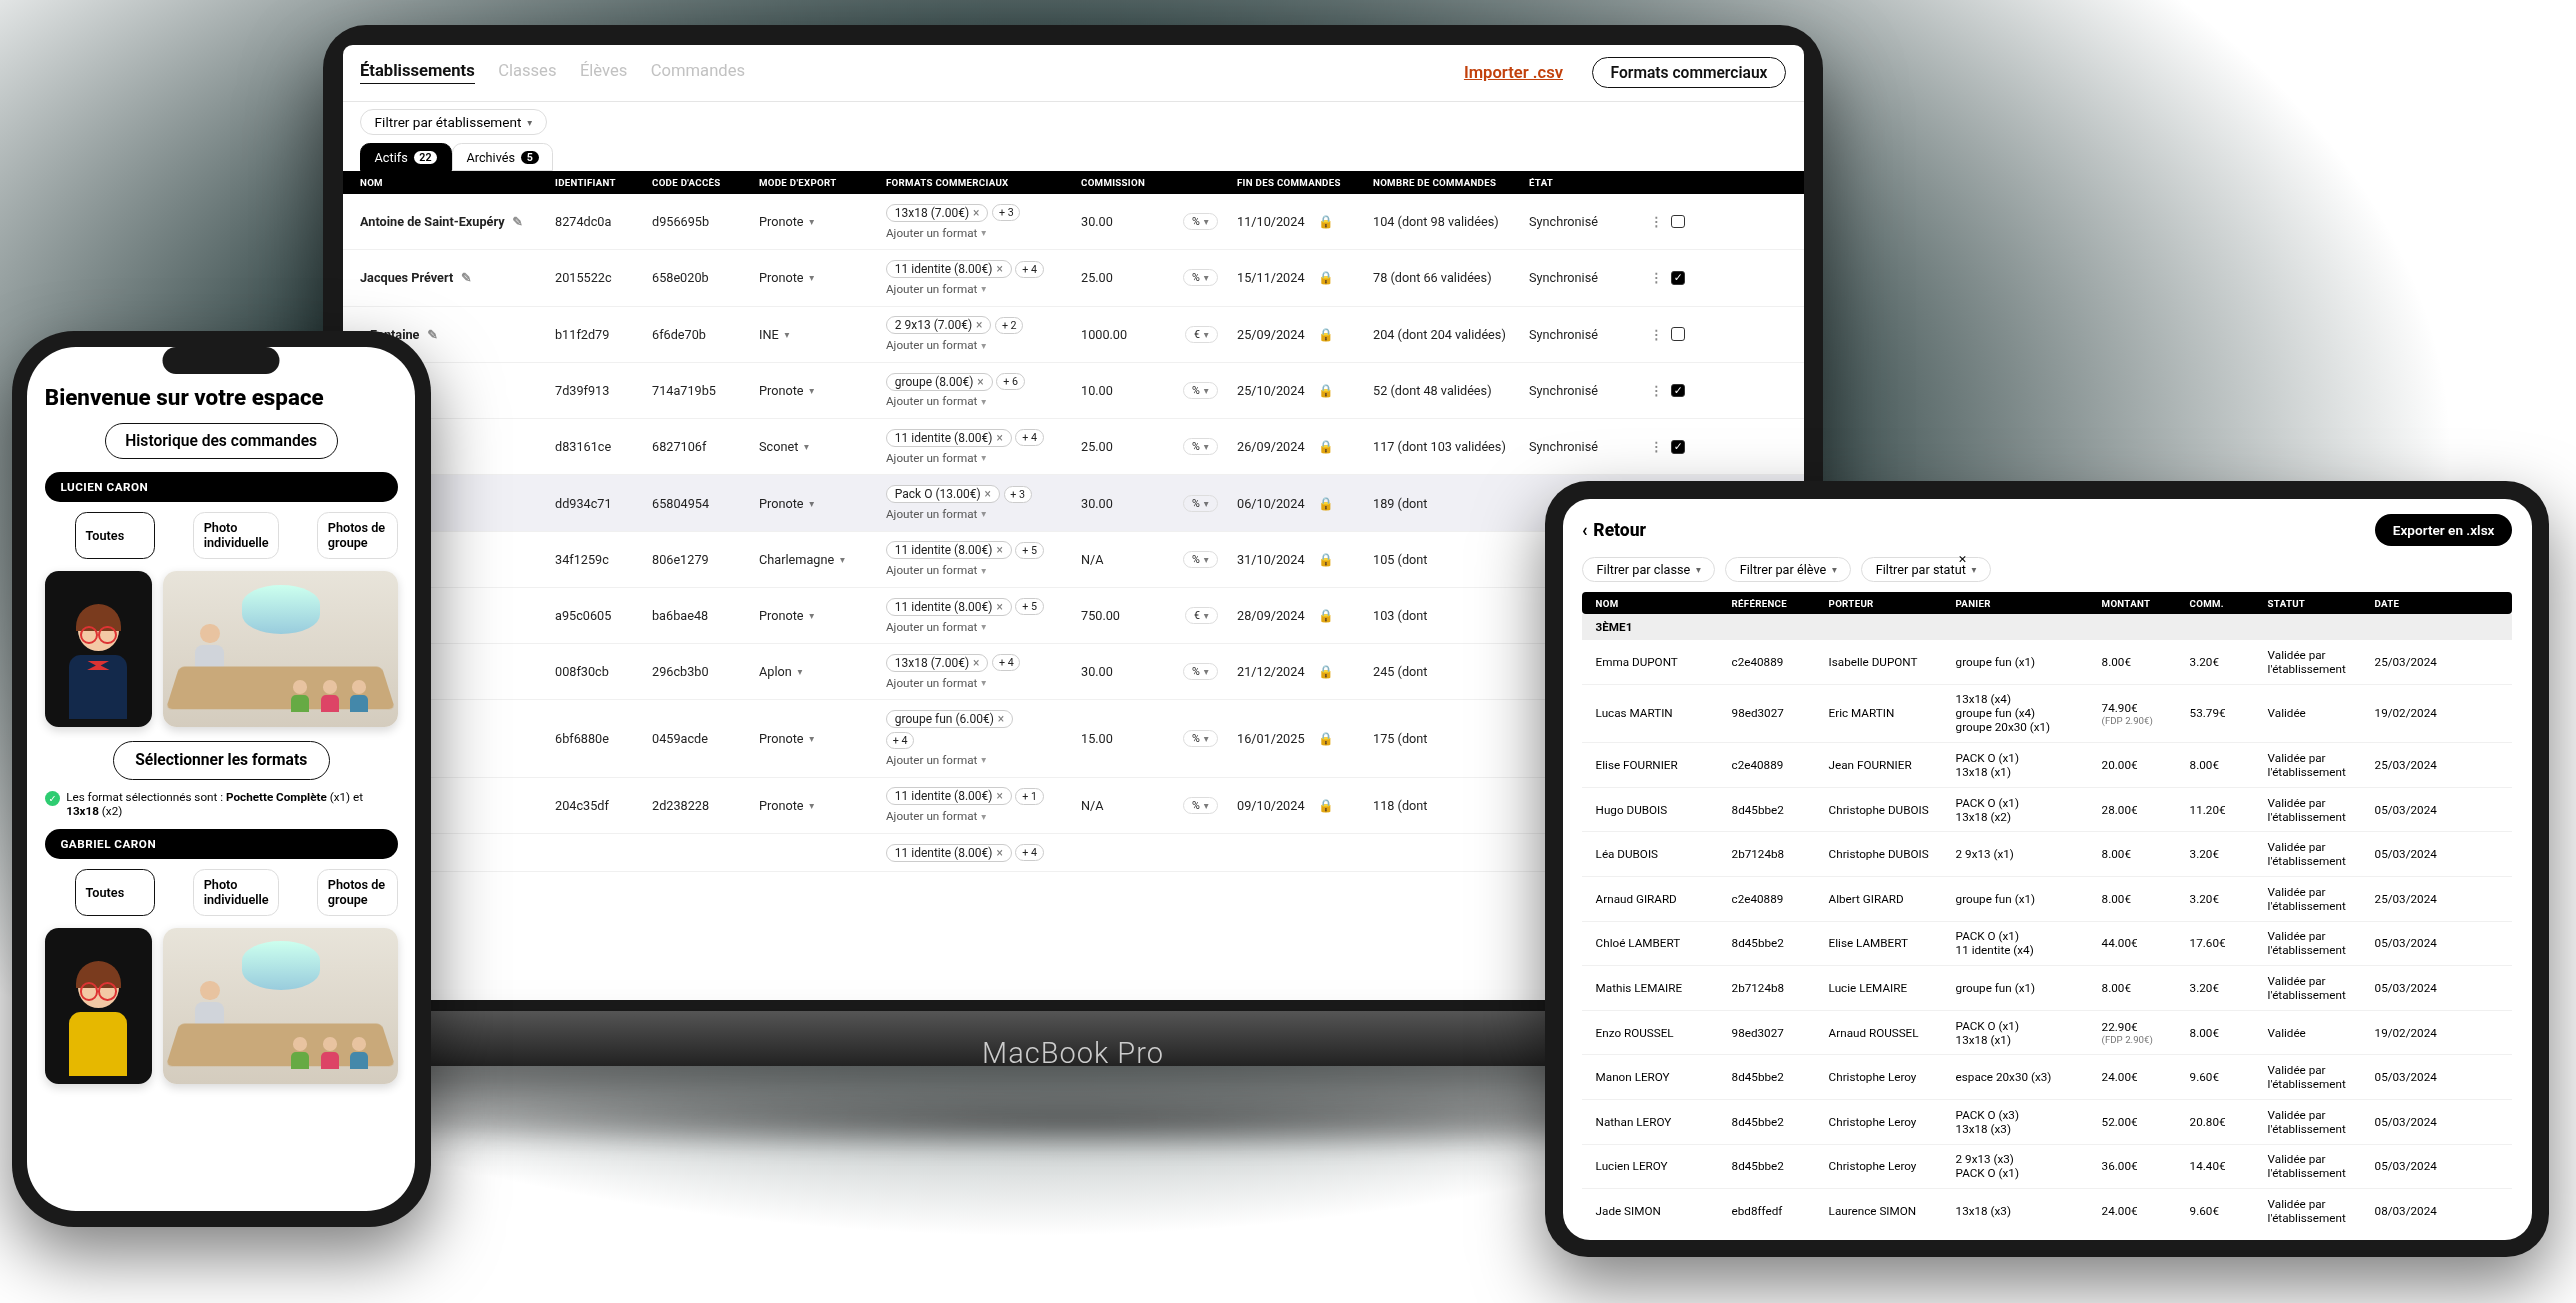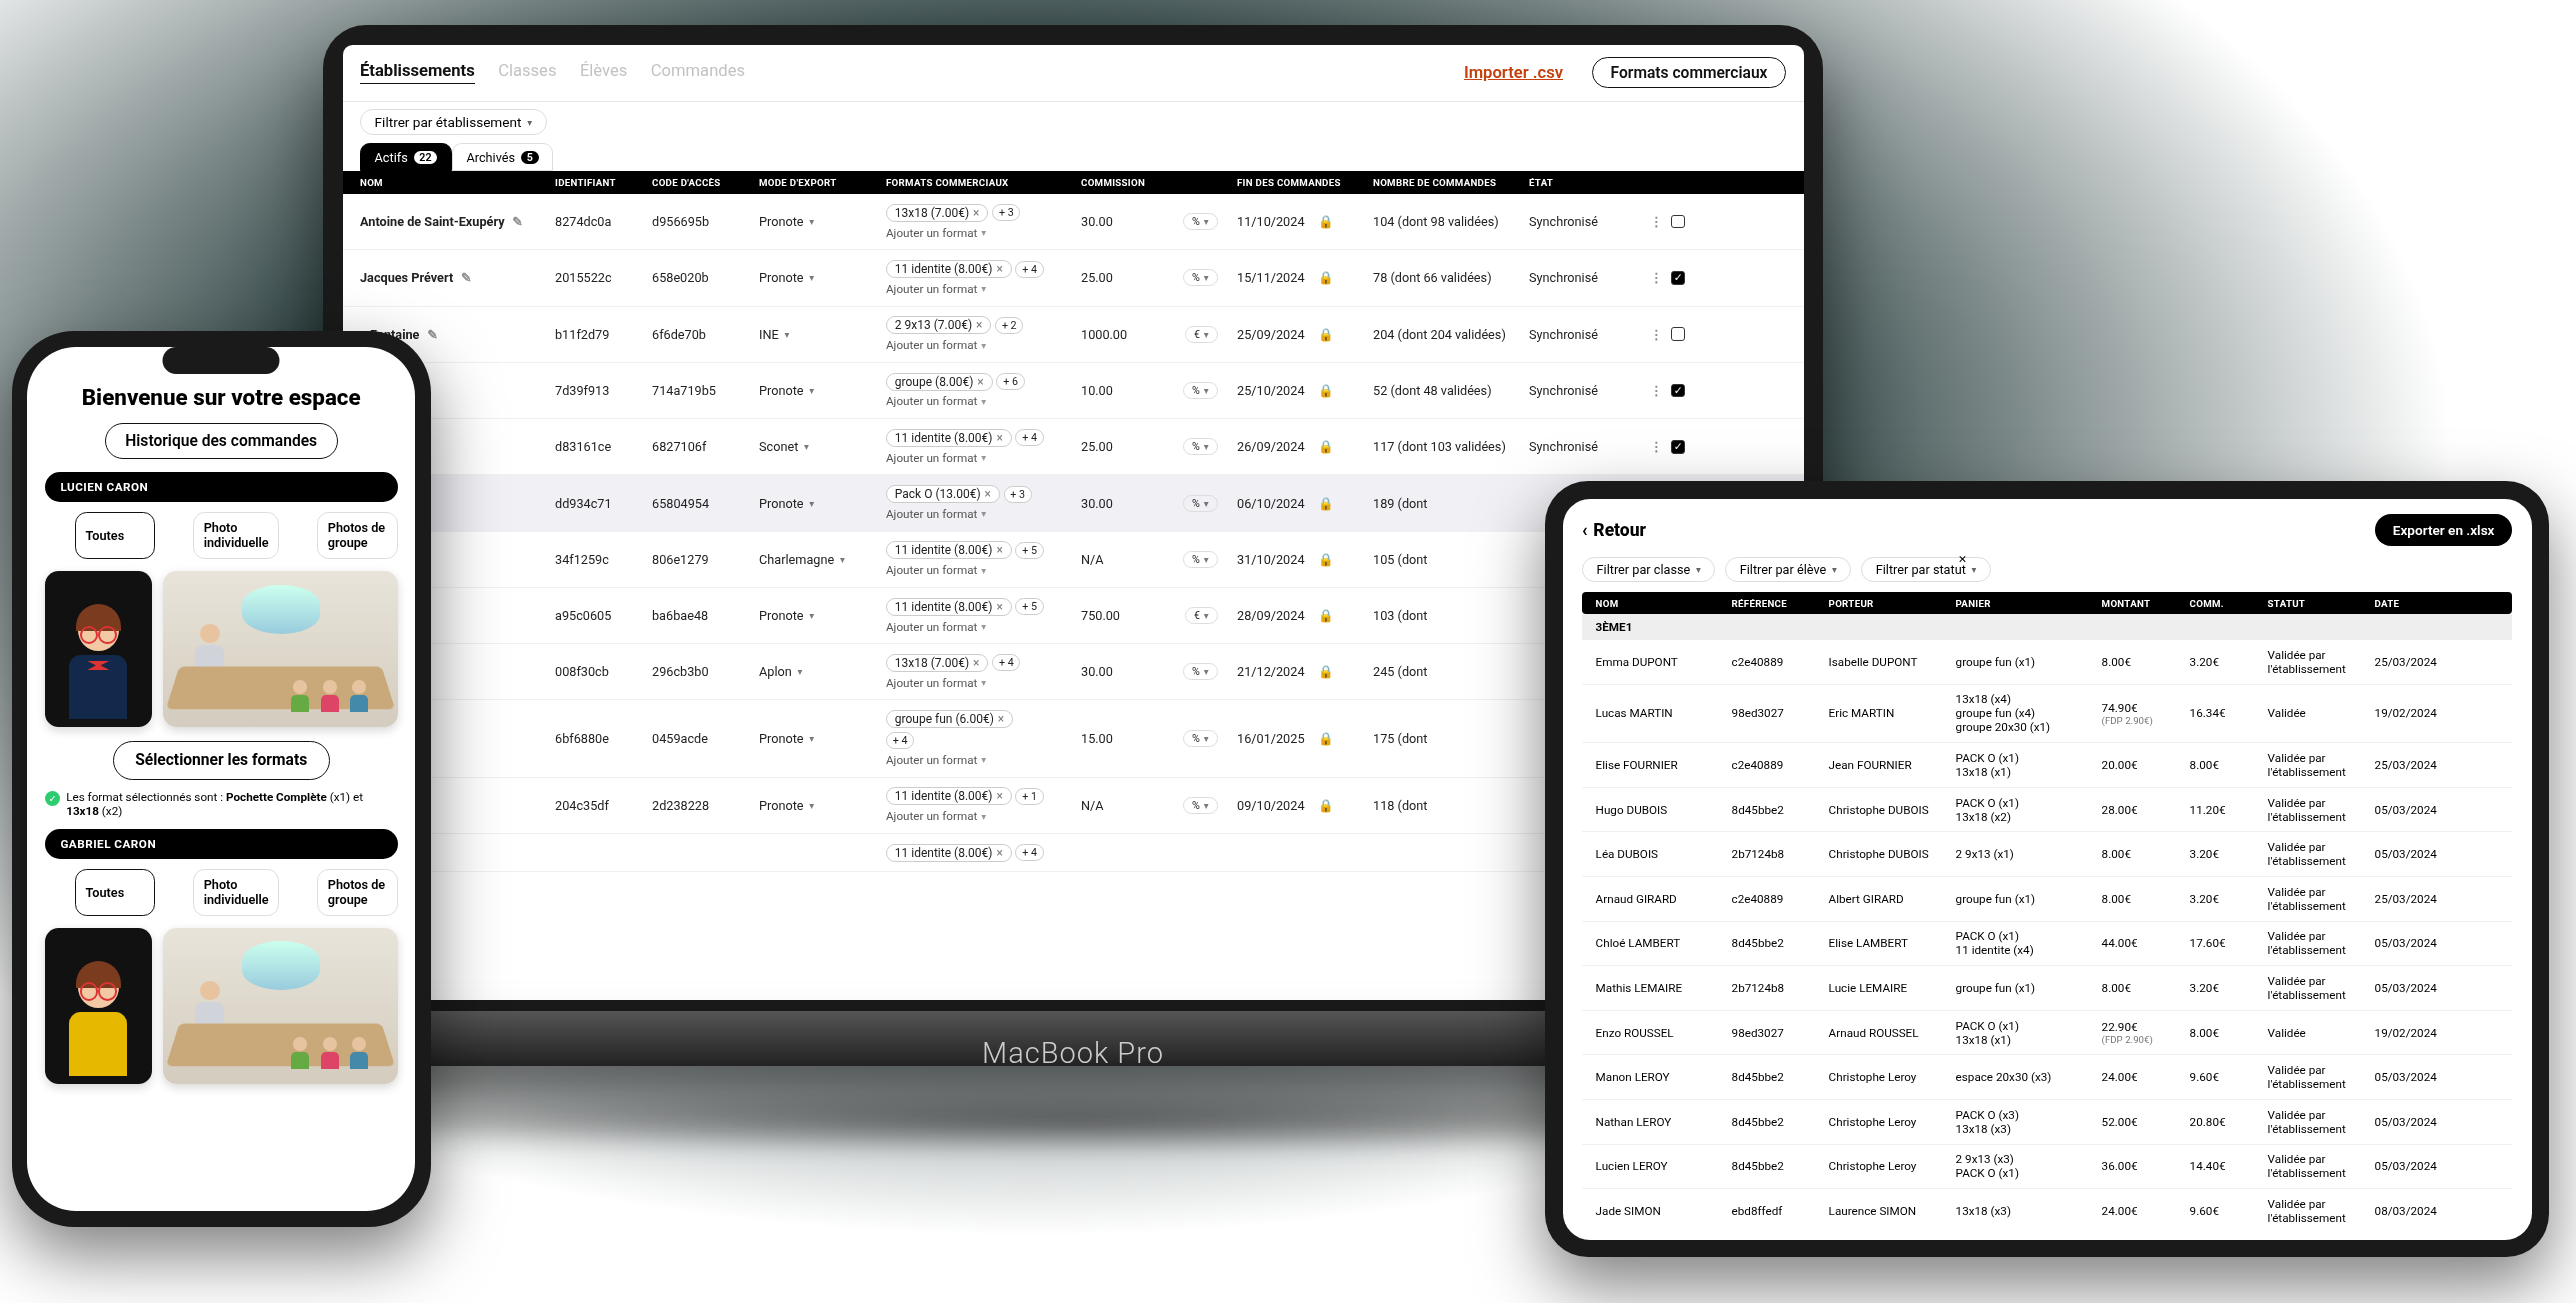--- a/index.html
+++ b/index.html
@@ -53,21 +53,21 @@
 .mb-dots { cursor: pointer; color: #888; font-weight: 700; letter-spacing: 1px; }
 .mb-check { width: 13.6px; height: 13.6px; border: 1.5px solid #333; border-radius: 2.9px; display: inline-flex; align-items: center; justify-content: center; cursor: pointer; }
 .mb-check.checked { background: #000; color: #fff; font-size: 10.7px; }
 
 
 .iphone { position: absolute; left: 11.7px; top: 331px; width: 419px; height: 896px; }
 .iphone-frame { position: absolute; inset: 0; background: #1a1a1a; border-radius: 62px; padding: 15.6px; box-shadow: 0 29px 68px rgba(0,0,0,.5); }
 .iphone-screen { width: 100%; height: 100%; background: #fff; border-radius: 49px; overflow: hidden; display: flex; flex-direction: column; padding: 15.6px 17.5px; }
 .iphone-notch { position: absolute; top: 15.6px; left: 50%; transform: translateX(-50%); width: 117px; height: 27px; background: #1a1a1a; border-radius: 15.6px; z-index: 5; }
 
-.ip-title { font-size: 22.4px; font-weight: 800; text-align: center; margin-top: 21.4px; margin-bottom: 13.6px; }
+.ip-title { font-size: 22.4px; font-weight: 800; margin-top: 21.4px; margin-bottom: 13.6px; }
 .ip-btn-outline { font-size: 15.6px; font-weight: 600; border: 1.5px solid #111; border-radius: 19.5px; padding: 7.8px 19.5px; background: #fff; align-self: center; cursor: pointer; margin-bottom: 13.6px; }
 .ip-user-label { background: #000; color: #fff; font-size: 11.7px; font-weight: 700; letter-spacing: 0.5px; border-radius: 19.5px; padding: 7.8px 15.6px; margin-bottom: 9.7px; text-transform: uppercase; }
 .ip-filter-row { display: flex; gap: 7.8px; margin-bottom: 11.7px; }
 .ip-filter-card { flex: 1; border: 1.5px solid #ddd; border-radius: 11.7px; padding: 7.8px 9.7px; font-size: 12.7px; font-weight: 600; cursor: pointer; display: flex; align-items: center; margin-left: 30px; }
 .ip-filter-card.active { border-color: #111; }
 .ip-photos { display: flex; gap: 11.7px; margin-bottom: 13.6px; }
 .ip-photo { border-radius: 13.6px; overflow: hidden; box-shadow: 0 3.9px 9.7px rgba(0,0,0,.15); }
 .ip-photo.individual { width: 107px; height: 156px; background: #111; position: relative; }
 .ip-photo.group { flex: 1; height: 156px; background: linear-gradient(#e8e4da,#d4ccbe); position: relative; }
 .ip-kid { position: absolute; left: 50%; bottom: 0; transform: translateX(-50%); width: 72px; height: 117px; }
@@ -756,21 +756,21 @@
           <div class="pd-row">
     <div>Lucas MARTIN</div>
     <div>98ed3027</div>
     <div>Eric MARTIN</div>
     <div>
               <div>13x18 (x4)</div>
               <div>groupe fun (x4)</div>
               <div>groupe 20x30 (x1)</div>
             </div>
     <div class="pd-cell-montant">74.90€<div class="sub">(FDP 2.90€)</div></div>
-    <div>16.34€</div>
+    <div>53.79€</div>
     <div>Validée</div>
     <div>19/02/2024</div>
           </div>
           <div class="pd-row">
     <div>Elise FOURNIER</div>
     <div>c2e40889</div>
     <div>Jean FOURNIER</div>
     <div>
               <div>PACK O (x1)</div>
               <div>13x18 (x1)</div>

